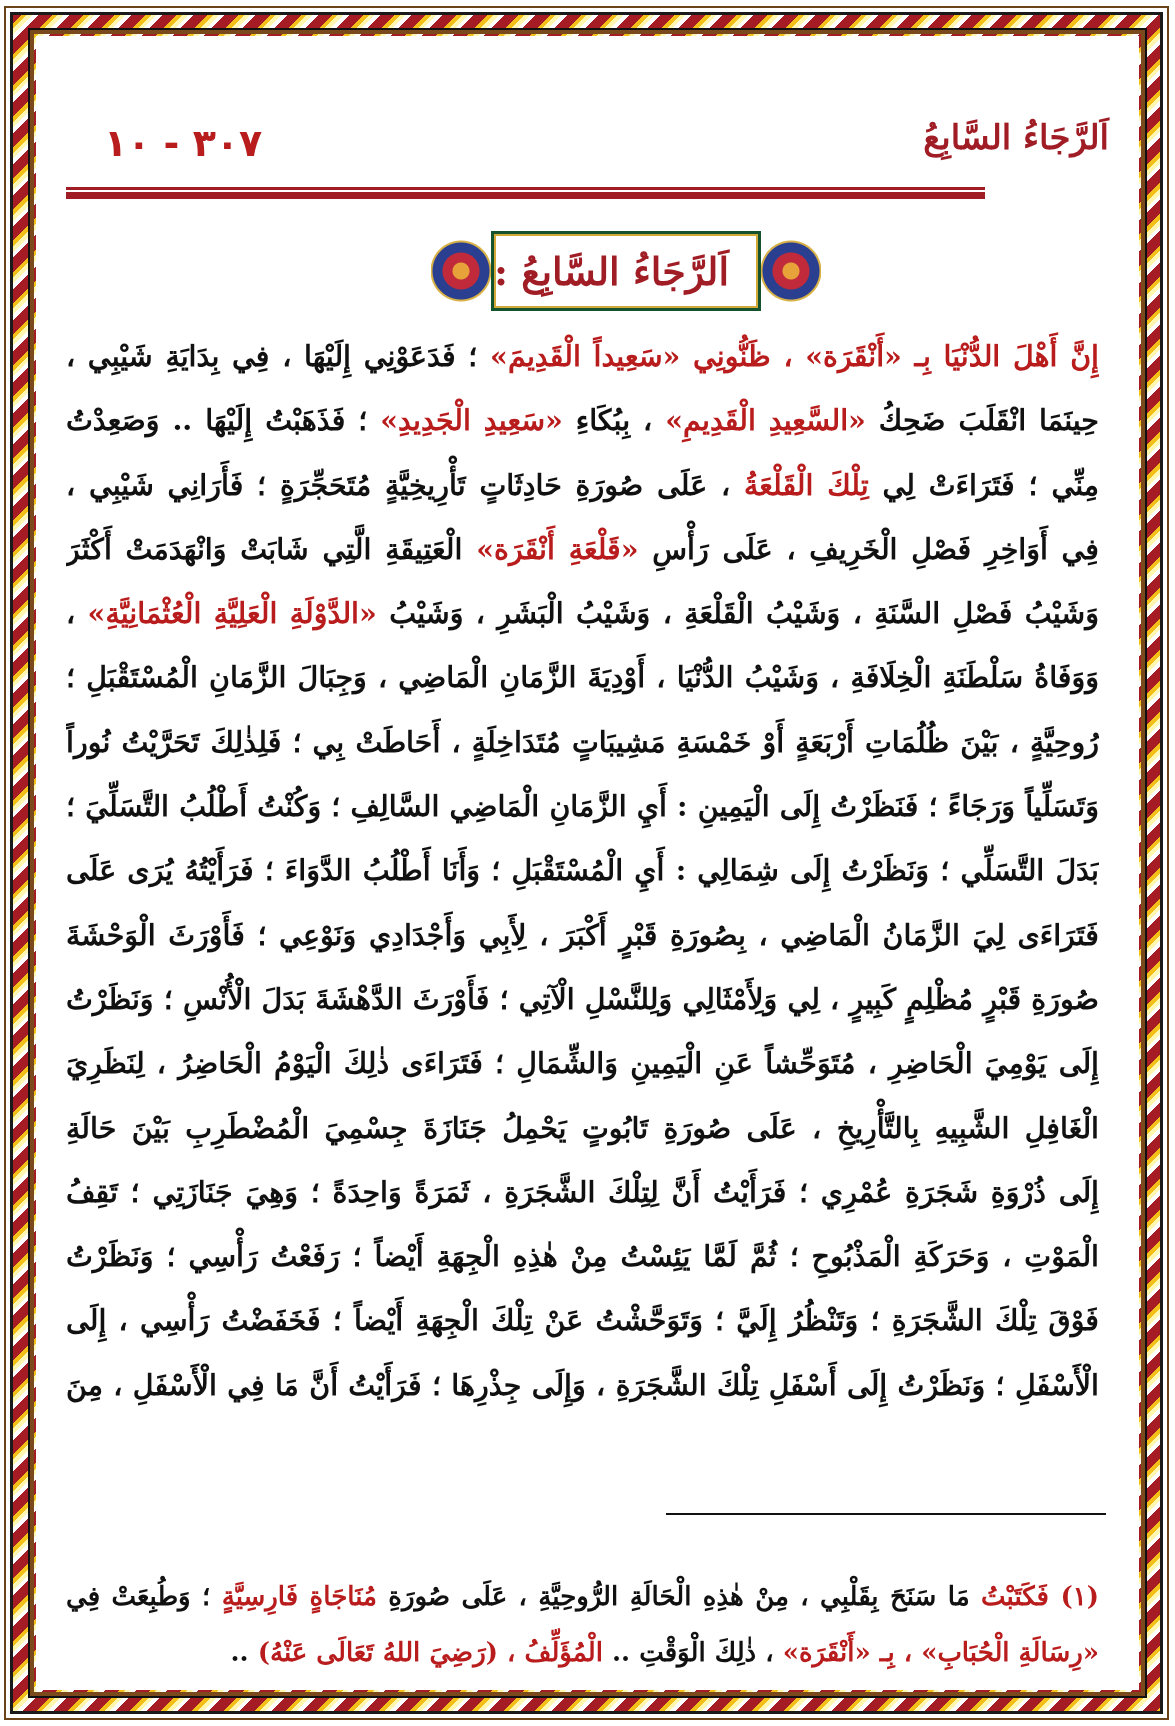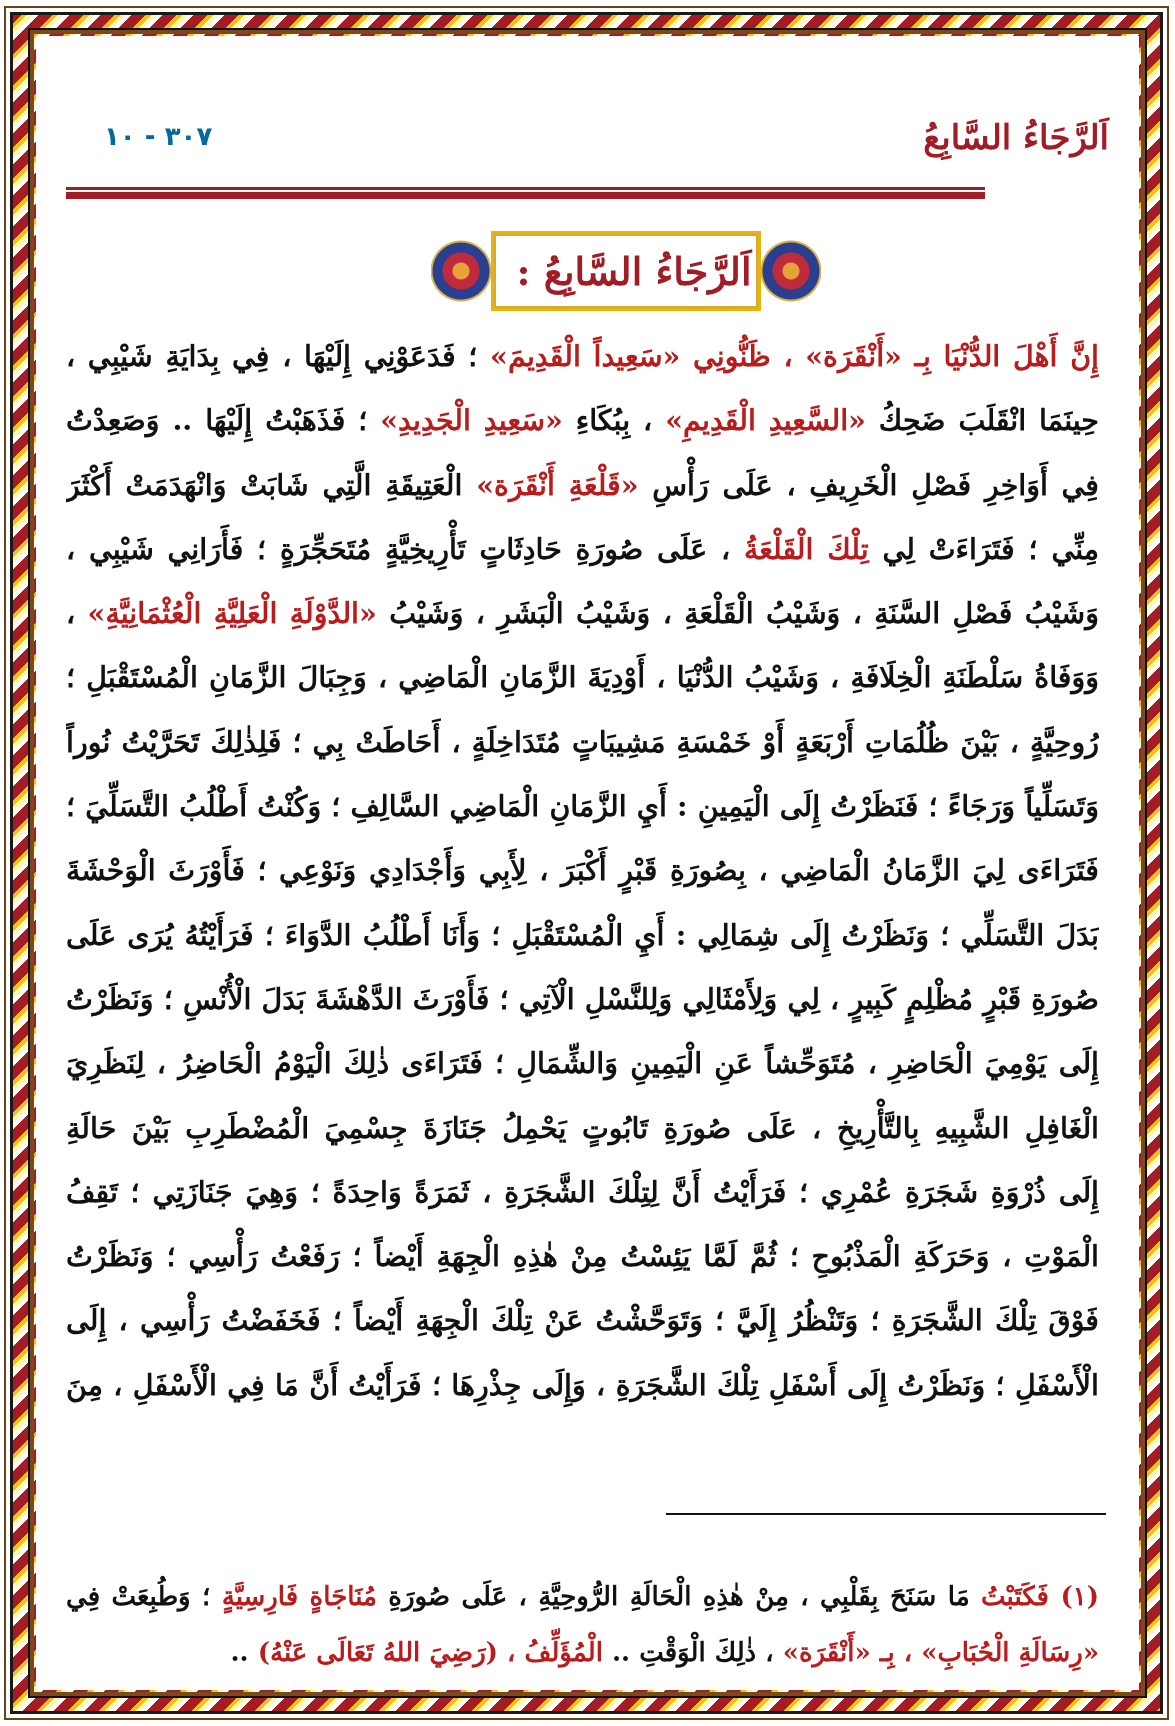--- a/index.html
+++ b/index.html
@@ -7,30 +7,30 @@
   .frame-outer { position:absolute; left:4px; top:6px; width:1165px; height:1714px; border:2px solid #6b4318; box-sizing:border-box; }
   .frame-band { position:absolute; left:10px; top:12px; width:1153px; height:1702px; box-sizing:border-box;
     border:22px solid transparent;
     background:
       repeating-linear-gradient(135deg, #a51c24 0 10px, #f2c019 10px 14px, #fff6b0 14px 18px, #ffffff 18px 22px) border-box;
   }
   .frame-band::before { content:""; position:absolute; inset:-22px; border:3px solid #1a1a1a; pointer-events:none; }
   .frame-inner-line { position:absolute; left:30px; top:30px; width:1115px; height:1666px; box-sizing:border-box; border:4px solid #7a4a1c; outline:2px solid #111; }
   .page { position:absolute; left:36px; top:36px; width:1103px; height:1654px; background:#fff; }
   .header { position:absolute; top:85px; left:30px; right:30px; height:50px; }
-  .page-no { position:absolute; left:38px; top:0; color:#0369a1; font-size:26px; font-weight:bold; direction:rtl; font-family:"DejaVu Sans", sans-serif; }
+  .page-no { position:absolute; left:38px; top:0; color:#b91c1c; font-size:38px; font-weight:bold; direction:rtl; font-family:"DejaVu Sans", sans-serif; }
   .running-title { position:absolute; left:0; right:0; top:-4px; text-align:right; color:#a11d26; font-size:34px; font-weight:bold; direction:rtl; }
   .rule-thin { position:absolute; left:30px; width:919px; top:151px; height:3px; background:#a11d26; }
   .rule-thick { position:absolute; left:30px; width:919px; top:156px; height:7px; background:#a11d26; }
   .title-box { position:absolute; left:395px; top:190px; width:390px; height:90px; }
   .title-orn { position:absolute; top:2px; width:60px; height:86px; background:
      radial-gradient(circle at 50% 50%, #e8a23a 0 8px, #c02a3a 9px 18px, #2a3f8f 19px 28px, #d9b247 29px 30px, transparent 31px);
      border-radius:40% ; }
   .title-orn.left { left:0; } .title-orn.right { right:0; }
-  .title-frame { position:absolute; left:60px; right:60px; top:5px; bottom:5px; border:3px solid #eab308; background:#fff; box-shadow: inset 0 0 0 2px #d3a93a; display:flex; align-items:center; justify-content:center;padding-left:16px; }
+  .title-frame { position:absolute; left:60px; right:60px; top:5px; bottom:5px; border:3px solid #14532d; background:#fff; box-shadow: inset 0 0 0 2px #d3a93a; display:flex; align-items:center; justify-content:flex-start; }
   .title-text { color:#a11d26; font-size:38px; font-weight:bold; direction:rtl; }
   .body-text { position:absolute; left:30px; right:40px; top:288px; direction:rtl; text-align:justify; text-align-last:justify; font-size:28.5px; line-height:64.3px; color:#111; font-weight:bold; }
   .line { display:block; white-space:nowrap; text-align:justify; text-align-last:justify; overflow:hidden; }
   .red { color:#b91c1c; }
   .fn-rule { position:absolute; left:630px; width:440px; top:1477px; height:2px; background:#111; }
   .footnote { position:absolute; left:30px; right:40px; top:1532px; direction:rtl; font-size:26px; line-height:56px; color:#111; font-weight:bold; }
   .fn-line { display:block; white-space:nowrap; }
   .fn-line.j { text-align:justify; text-align-last:justify; }
   .fn-line.r { }
   sup.ref { font-size:16px; color:#a11d26; vertical-align:super; }
@@ -54,28 +54,28 @@
     <div class="title-orn left"></div>
     <div class="title-frame">
       <span class="title-text">اَلرَّجَاءُ السَّابِعُ :</span>
     </div>
     <div class="title-orn right"></div>
   </div>
 
   <div class="body-text" id="body-text">
       <span class="line"><span class="red">إِنَّ أَهْلَ الدُّنْيَا بِـ «أَنْقَرَة» ، ظَنُّونِي «سَعِيداً الْقَدِيمَ»</span><span> ؛ فَدَعَوْنِي إِلَيْهَا ، فِي بِدَايَةِ شَيْبِي ،</span></span>
       <span class="line"><span>حِينَمَا انْقَلَبَ ضَحِكُ </span><span class="red">«السَّعِيدِ الْقَدِيمِ»</span><span> ، بِبُكَاءِ </span><span class="red">«سَعِيدِ الْجَدِيدِ»</span><span> ؛ فَذَهَبْتُ إِلَيْهَا .. وَصَعِدْتُ</span></span>
+      <span class="line"><span>مِنِّي ؛ فَتَرَاءَتْ لِي </span><span class="red">تِلْكَ الْقَلْعَةُ</span><span> ، عَلَى صُورَةِ حَادِثَاتٍ تَأْرِيخِيَّةٍ مُتَحَجِّرَةٍ ؛ فَأَرَانِي شَيْبِي ،</span></span>
       <span class="line"><span>فِي أَوَاخِرِ فَصْلِ الْخَرِيفِ ، عَلَى رَأْسِ </span><span class="red">«قَلْعَةِ أَنْقَرَة»</span><span> الْعَتِيقَةِ الَّتِي شَابَتْ وَانْهَدَمَتْ أَكْثَرَ</span></span>
-      <span class="line"><span>مِنِّي ؛ فَتَرَاءَتْ لِي </span><span class="red">تِلْكَ الْقَلْعَةُ</span><span> ، عَلَى صُورَةِ حَادِثَاتٍ تَأْرِيخِيَّةٍ مُتَحَجِّرَةٍ ؛ فَأَرَانِي شَيْبِي ،</span></span>
       <span class="line"><span>وَشَيْبُ فَصْلِ السَّنَةِ ، وَشَيْبُ الْقَلْعَةِ ، وَشَيْبُ الْبَشَرِ ، وَشَيْبُ </span><span class="red">«الدَّوْلَةِ الْعَلِيَّةِ الْعُثْمَانِيَّةِ»</span><span> ،</span></span>
       <span class="line"><span>وَوَفَاةُ سَلْطَنَةِ الْخِلَافَةِ ، وَشَيْبُ الدُّنْيَا ، أَوْدِيَةَ الزَّمَانِ الْمَاضِي ، وَجِبَالَ الزَّمَانِ الْمُسْتَقْبَلِ ؛</span></span>
       <span class="line"><span>رُوحِيَّةٍ ، بَيْنَ ظُلُمَاتِ أَرْبَعَةٍ أَوْ خَمْسَةِ مَشِيبَاتٍ مُتَدَاخِلَةٍ ، أَحَاطَتْ بِي ؛ فَلِذٰلِكَ تَحَرَّيْتُ نُوراً</span></span>
       <span class="line"><span>وَتَسَلِّياً وَرَجَاءً ؛ فَنَظَرْتُ إِلَى الْيَمِينِ : أَيِ الزَّمَانِ الْمَاضِي السَّالِفِ ؛ وَكُنْتُ أَطْلُبُ التَّسَلِّيَ ؛</span></span>
+      <span class="line"><span>بَدَلَ التَّسَلِّي ؛ وَنَظَرْتُ إِلَى شِمَالِي : أَيِ الْمُسْتَقْبَلِ ؛ وَأَنَا أَطْلُبُ الدَّوَاءَ ؛ فَرَأَيْتُهُ يُرَى عَلَى</span></span>
       <span class="line"><span>فَتَرَاءَى لِيَ الزَّمَانُ الْمَاضِي ، بِصُورَةِ قَبْرٍ أَكْبَرَ ، لِأَبِي وَأَجْدَادِي وَنَوْعِي ؛ فَأَوْرَثَ الْوَحْشَةَ</span></span>
-      <span class="line"><span>بَدَلَ التَّسَلِّي ؛ وَنَظَرْتُ إِلَى شِمَالِي : أَيِ الْمُسْتَقْبَلِ ؛ وَأَنَا أَطْلُبُ الدَّوَاءَ ؛ فَرَأَيْتُهُ يُرَى عَلَى</span></span>
       <span class="line"><span>صُورَةِ قَبْرٍ مُظْلِمٍ كَبِيرٍ ، لِي وَلِأَمْثَالِي وَلِلنَّسْلِ الْآتِي ؛ فَأَوْرَثَ الدَّهْشَةَ بَدَلَ الْأُنْسِ ؛ وَنَظَرْتُ</span></span>
       <span class="line"><span>إِلَى يَوْمِيَ الْحَاضِرِ ، مُتَوَحِّشاً عَنِ الْيَمِينِ وَالشِّمَالِ ؛ فَتَرَاءَى ذٰلِكَ الْيَوْمُ الْحَاضِرُ ، لِنَظَرِيَ</span></span>
       <span class="line"><span>الْغَافِلِ الشَّبِيهِ بِالتَّأْرِيخِ ، عَلَى صُورَةِ تَابُوتٍ يَحْمِلُ جَنَازَةَ جِسْمِيَ الْمُضْطَرِبِ بَيْنَ حَالَةِ</span></span>
       <span class="line"><span>إِلَى ذُرْوَةِ شَجَرَةِ عُمْرِي ؛ فَرَأَيْتُ أَنَّ لِتِلْكَ الشَّجَرَةِ ، ثَمَرَةً وَاحِدَةً ؛ وَهِيَ جَنَازَتِي ؛ تَقِفُ</span></span>
       <span class="line"><span>الْمَوْتِ ، وَحَرَكَةِ الْمَذْبُوحِ ؛ ثُمَّ لَمَّا يَئِسْتُ مِنْ هٰذِهِ الْجِهَةِ أَيْضاً ؛ رَفَعْتُ رَأْسِي ؛ وَنَظَرْتُ</span></span>
       <span class="line"><span>فَوْقَ تِلْكَ الشَّجَرَةِ ؛ وَتَنْظُرُ إِلَيَّ ؛ وَتَوَحَّشْتُ عَنْ تِلْكَ الْجِهَةِ أَيْضاً ؛ فَخَفَضْتُ رَأْسِي ، إِلَى</span></span>
       <span class="line"><span>الْأَسْفَلِ ؛ وَنَظَرْتُ إِلَى أَسْفَلِ تِلْكَ الشَّجَرَةِ ، وَإِلَى جِذْرِهَا ؛ فَرَأَيْتُ أَنَّ مَا فِي الْأَسْفَلِ ، مِنَ</span></span>
     </div>
 
   <div class="fn-rule"></div>

